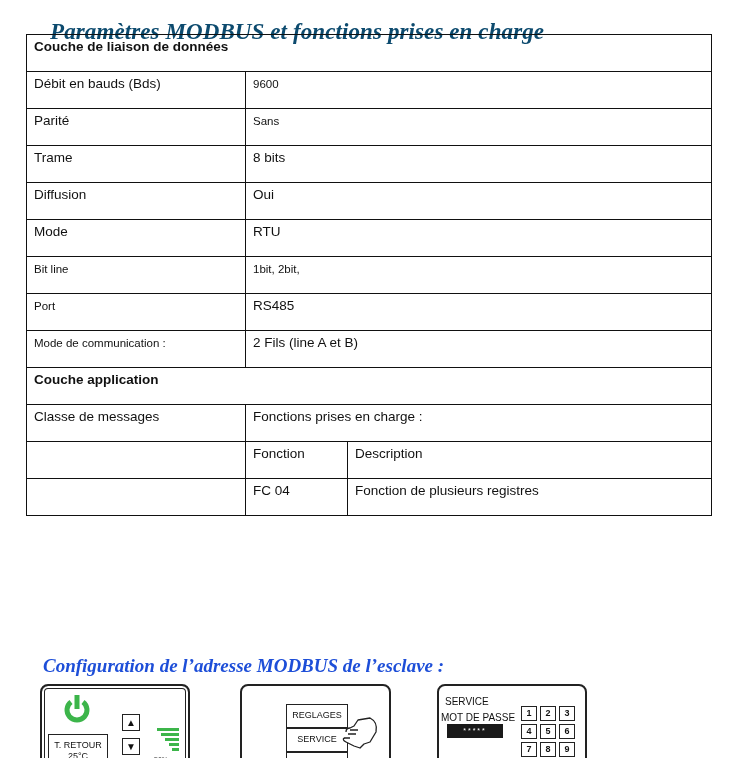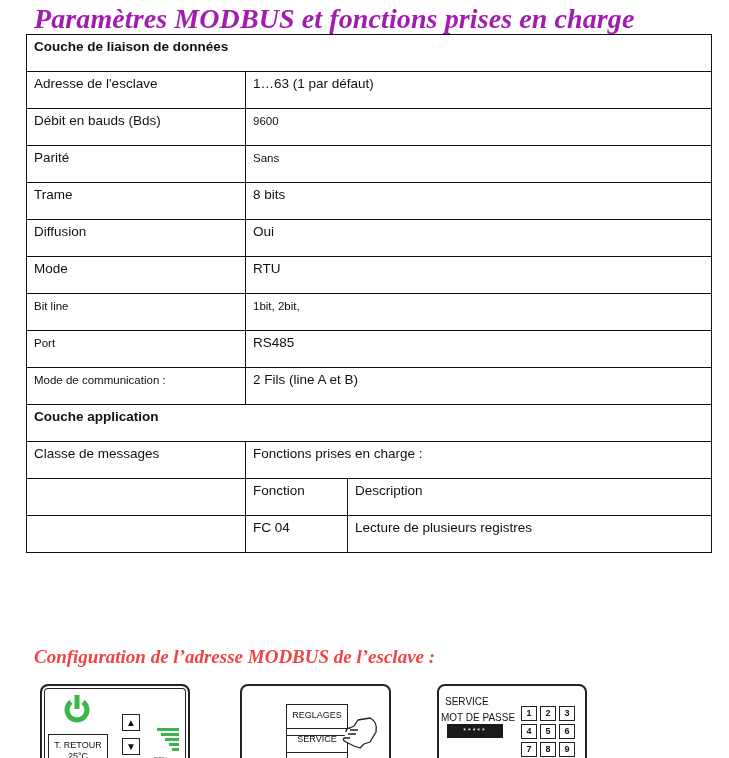--- a/index.html
+++ b/index.html
@@ -1,21 +1,21 @@
 <!DOCTYPE html>
 <html><head>
 <meta charset="utf-8">
 <style>
   html, body { margin:0; padding:0; background:#ffffff; }
   body { width:729px; height:758px; overflow:hidden; position:relative;
          font-family:"Liberation Sans", sans-serif; color:#111; }
   .h1 { position:absolute; left:34px; top:3px; font-family:"Liberation Serif", serif;
-        font-style:italic; font-weight:bold; font-size:28px; color:#a21caf; margin:0; letter-spacing:0.1px; }
+        font-style:italic; font-weight:bold; font-size:23px; color:#0c4a6e; margin:16px; letter-spacing:0.1px; }
   .h2 { position:absolute; left:34px; top:646px; font-family:"Liberation Serif", serif;
-        font-style:italic; font-weight:bold; font-size:19px; color:#ef4444; margin:0; }
+        font-style:italic; font-weight:bold; font-size:19px; color:#1d4ed8; margin:9px; }
   table.params { position:absolute; left:26px; top:34px; width:686px; border-collapse:collapse;
         font-size:13.5px; table-layout:fixed; }
   table.params td { border:1.3px solid #111; height:37px; box-sizing:border-box; vertical-align:top;
         padding:4px 7px 0 7px; line-height:16px; }
   .bold { font-weight:bold; }
   .small { font-size:11.5px; }
   .col1 { width:219px; }
   .col2 { width:102px; }
 
   .panel { position:absolute; top:684px; width:150px; height:90px; border:2px solid #222;
@@ -27,21 +27,21 @@
 
   .power { position:absolute; left:20px; top:8px; width:30px; height:30px; }
   .arrowbtn { position:absolute; left:80px; width:16px; height:15px; border:1.2px solid #222;
               font-size:10px; line-height:15px; text-align:center; color:#111; }
   .treturn { position:absolute; left:6px; top:48px; width:60px; height:40px; border:1.5px solid #222;
              font-size:9px; text-align:center; line-height:11px; padding-top:5px; box-sizing:border-box; }
   .bars { position:absolute; left:113px; top:42px; width:24px; height:26px; }
   .bar { position:absolute; right:0; height:3px; background:#3cb54a; }
   .pct { position:absolute; left:112px; top:70px; font-size:7px; color:#333; }
 
-  .menubtn { position:absolute; left:44px; width:62px; height:32px; border:1.5px solid #222;
+  .menubtn { position:absolute; left:44px; width:62px; height:24px; border:1.5px solid #222;
              font-size:9px; text-align:center; line-height:20px; box-sizing:border-box; }
   .hand { position:absolute; left:98px; top:26px; width:40px; height:40px; }
 
   .svc { position:absolute; left:6px; top:10px; font-size:10px; }
   .mdp { position:absolute; left:2px; top:26px; font-size:10px; }
   .pwd { position:absolute; left:8px; top:38px; width:56px; height:14px; background:#1a1a1a;
          color:#fff; font-size:7px; text-align:center; line-height:14px; letter-spacing:2px; }
   .keypad { position:absolute; left:82px; top:20px; display:grid; grid-template-columns:repeat(3,16px);
             grid-gap:3px; }
   .key { width:16px; height:15px; border:1.2px solid #222; box-sizing:border-box; font-size:9px;
@@ -54,24 +54,20 @@
 
 <table class="params">
   <colgroup>
       <col class="col1">
       <col class="col2">
       <col>
     </colgroup>
   <tbody>
     <tr>
       <td colspan="3" class="bold">Couche de liaison de données</td>
-    </tr>
-    <tr>
-      <td>Adresse de l'esclave</td>
-      <td colspan="2">1…63 (1 par défaut)</td>
     </tr>
     <tr>
       <td>Débit en bauds (Bds)</td>
       <td colspan="2" class="small">9600</td>
     </tr>
     <tr>
       <td>Parité</td>
       <td colspan="2" class="small">Sans</td>
     </tr>
     <tr>
@@ -106,21 +102,21 @@
       <td colspan="2">Fonctions prises en charge :</td>
     </tr>
     <tr>
       <td></td>
       <td>Fonction</td>
       <td>Description</td>
     </tr>
     <tr>
       <td></td>
       <td>FC 04</td>
-      <td>Lecture de plusieurs registres</td>
+      <td>Fonction de plusieurs registres</td>
     </tr>
   </tbody>
 </table>
 
 <h2 class="h2">Configuration de l’adresse MODBUS de l’esclave :</h2>
 
 <div class="panel p1 dbl">
   <svg class="power" viewBox="0 0 30 30">
     <path d="M9 8 A10 10 0 1 0 21 8" fill="none" stroke="#3cb54a" stroke-width="5" stroke-linecap="butt"></path>
     <rect x="12.5" y="1" width="5" height="14" fill="#3cb54a"></rect>

